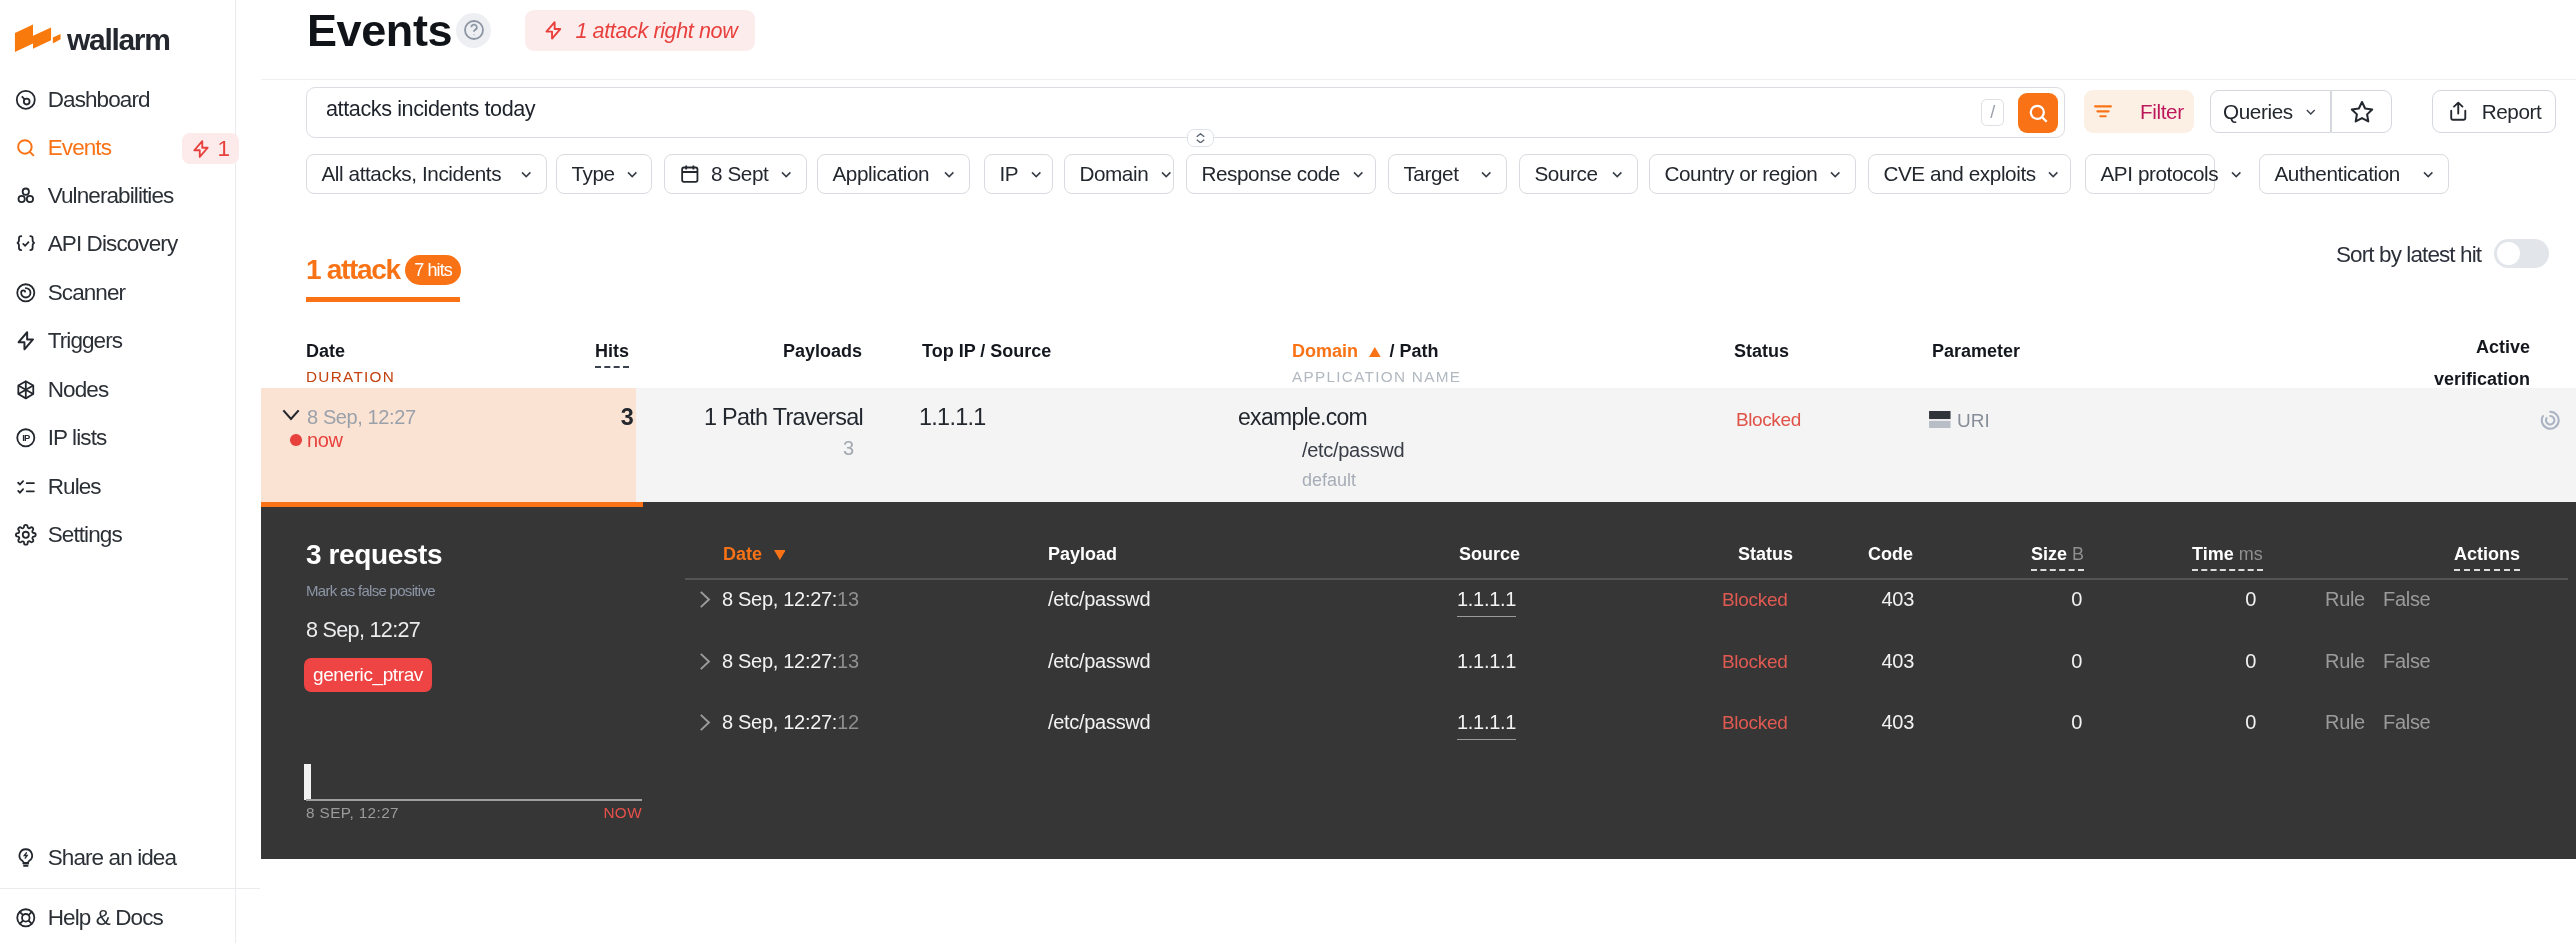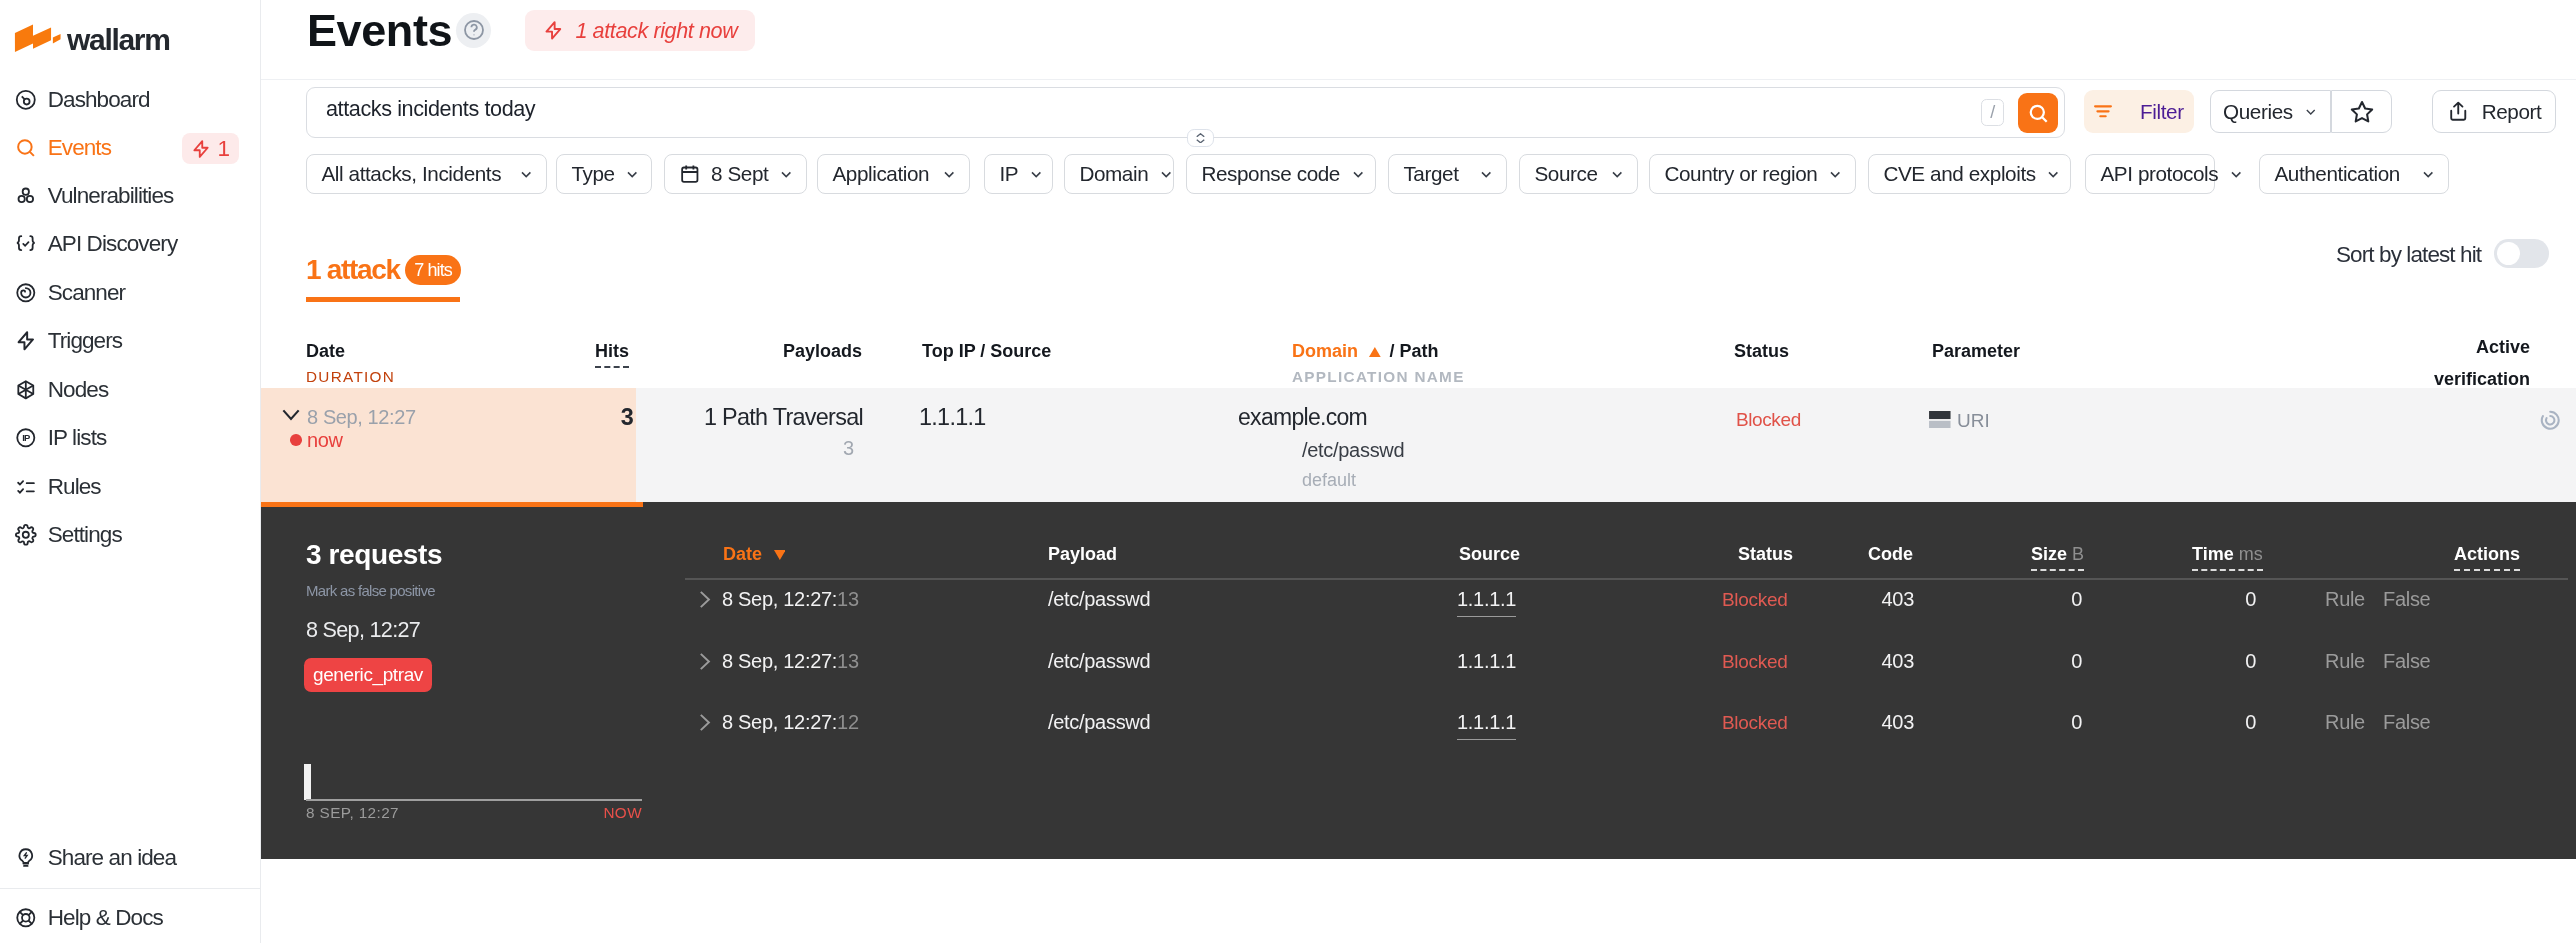--- a/index.html
+++ b/index.html
@@ -1,20 +1,20 @@
 <!DOCTYPE html>
 <html style="font-size:14.4px"><head>
 <meta charset="utf-8">
 <style>
 * { margin:0; padding:0; box-sizing:border-box; }
 html,body { width:2576px; height:943px; background:#fff; font-family:"Liberation Sans",sans-serif; overflow:hidden; }
 body { position:relative; color:#23272e; }
 .abs { position:absolute; }
 svg { display:block; }
-#side { position:absolute; left:0; top:0; width:261px; height:943px; background:#fff; border-right:0.9px solid #e9ebee; z-index:5; }
+#side { position:absolute; left:0; top:0; width:236px; height:943px; background:#fff; border-right:0.9px solid #e9ebee; z-index:5; }
 .nav { position:absolute; left:15.3px; display:flex; align-items:center; gap:10.8px; height:32px; font-size:22.5px; letter-spacing:-0.9px; color:#2b3036; white-space:nowrap; }
 .nav svg { flex:0 0 auto; }
 .chip { position:absolute; top:154px; height:40px; border:1.8px solid #d8dbdf; border-radius:8px; background:#fff; display:flex; align-items:center; justify-content:space-between; padding:0 12.6px 0 14.4px; font-size:20.7px; letter-spacing:-0.4px; color:#23272e; white-space:nowrap; }
 .chev { width:14.4px; height:14.4px; flex:0 0 auto; margin-left:10.8px; }
 .btn { position:absolute; top:90px; height:43px; border:1.8px solid #d4d8de; border-radius:9px; background:#fff; display:flex; align-items:center; justify-content:center; font-size:20.7px; letter-spacing:-0.4px; color:#23272e; }
 .hdr { position:absolute; top:341px; font-size:18px; font-weight:bold; color:#14181e; }
 .drow { position:absolute; left:0; width:2576px; height:30.5px; z-index:2; font-size:20px; letter-spacing:-0.3px; }
 .dh { position:absolute; top:544px; font-size:18px; font-weight:bold; color:#fff; z-index:2; }
 </style>
 </head>
@@ -156,21 +156,21 @@
       <path d="M1 5 L6 1 L11 5"></path>
     </svg>
   <svg width="9" height="4.5" viewBox="0 0 12 6" fill="none" stroke="#5a6472" stroke-width="1.8">
       <path d="M1 1 L6 5 L11 1"></path>
     </svg>
 </div>
 <div class="abs" style="left:2084px;top:90px;width:110px;height:43px;background:#fcf0e4;border-radius:9px;display:flex;align-items:center;justify-content:center;gap:11.7px;">
   <svg width="18" height="12.6" viewBox="0 0 20 14" fill="none" stroke="#f97316" stroke-width="2.4" stroke-linecap="round">
       <path d="M1.2 1.5 h17.6 M3.8 7 h12.4 M7 12.5 h6"></path>
     </svg>
-  <span style="font-size:20.7px;letter-spacing:-0.4px;color:#4c1d95;margin-left:16px;">Filter</span>
+  <span style="font-size:20.7px;letter-spacing:-0.4px;color:#be185d;margin-left:16px;">Filter</span>
 </div>
 <div class="btn" style="left:2210px;width:121px;border-radius:9px 0 0 9px;gap:11.7px;">
   <span>Queries</span>
   <svg style="width:13.5px;height:13.5px;" viewBox="0 0 24 24" fill="none" stroke="#3a404a" stroke-width="2.4">
       <path d="M5 9 L12 16 L19 9"></path>
     </svg>
 </div>
 <div class="btn" style="left:2331px;width:61px;border-radius:0 9px 9px 0;">
   <svg width="26" height="26" viewBox="0 0 24 24" fill="none" stroke="#23272e" stroke-width="1.9" stroke-linejoin="round">
       <path d="M12 2.8 l2.9 5.9 6.5 0.9 -4.7 4.6 1.1 6.5 -5.8 -3.1 -5.8 3.1 1.1 -6.5 -4.7 -4.6 6.5 -0.9 Z"></path>
@@ -281,21 +281,21 @@
 <div class="hdr" style="left:557px;width:72px;text-align:right;"><span style="border-bottom:2.7px dashed #3c424c;padding-bottom:4.5px;">Hits</span></div>
 <div class="hdr" style="left:783px;">Payloads</div>
 <div class="hdr" style="left:922px;">Top IP / Source</div>
 <div class="hdr" style="left:1292px;display:flex;align-items:center;">
   <span style="color:#f97316;">Domain</span>
   <svg width="11.7" height="10" viewBox="0 0 13 11" style="margin:0 9px 0 10.8px;">
       <polygon points="6.5,0 13,11 0,11" fill="#f97316"></polygon>
     </svg>
   <span>/ Path</span>
 </div>
-<div class="abs" style="left:1292px;top:368px;font-size:15.3px;color:#b2b8c0;letter-spacing:1.3px;font-weight:bold;">APPLICATION NAME</div>
+<div class="abs" style="left:1292px;top:368px;font-size:15.3px;color:#b2b8c0;letter-spacing:1.3px;">APPLICATION NAME</div>
 <div class="hdr" style="left:1734px;">Status</div>
 <div class="hdr" style="left:1932px;">Parameter</div>
 <div class="hdr" style="left:2350px;top:331px;width:180px;text-align:right;line-height:32px;">Active<br>verification</div>
 
 <div class="abs" style="left:261px;top:388px;width:2315px;height:114px;background:#f4f4f5;"></div>
 <div class="abs" style="left:261px;top:388px;width:375px;height:114px;background:#fbe3d3;"></div>
 <div class="abs" style="left:261px;top:502px;width:2315px;height:5.4px;background:#363636;"></div>
 <div class="abs" style="left:261px;top:502px;width:382px;height:5.4px;background:#f97316;"></div>
 <svg class="abs" style="left:282px;top:409px;" width="18" height="11.7" viewBox="0 0 20 13" fill="none" stroke="#23272e" stroke-width="2.4">
     <path d="M1.5 1.5 L10 11 L18.5 1.5"></path>

